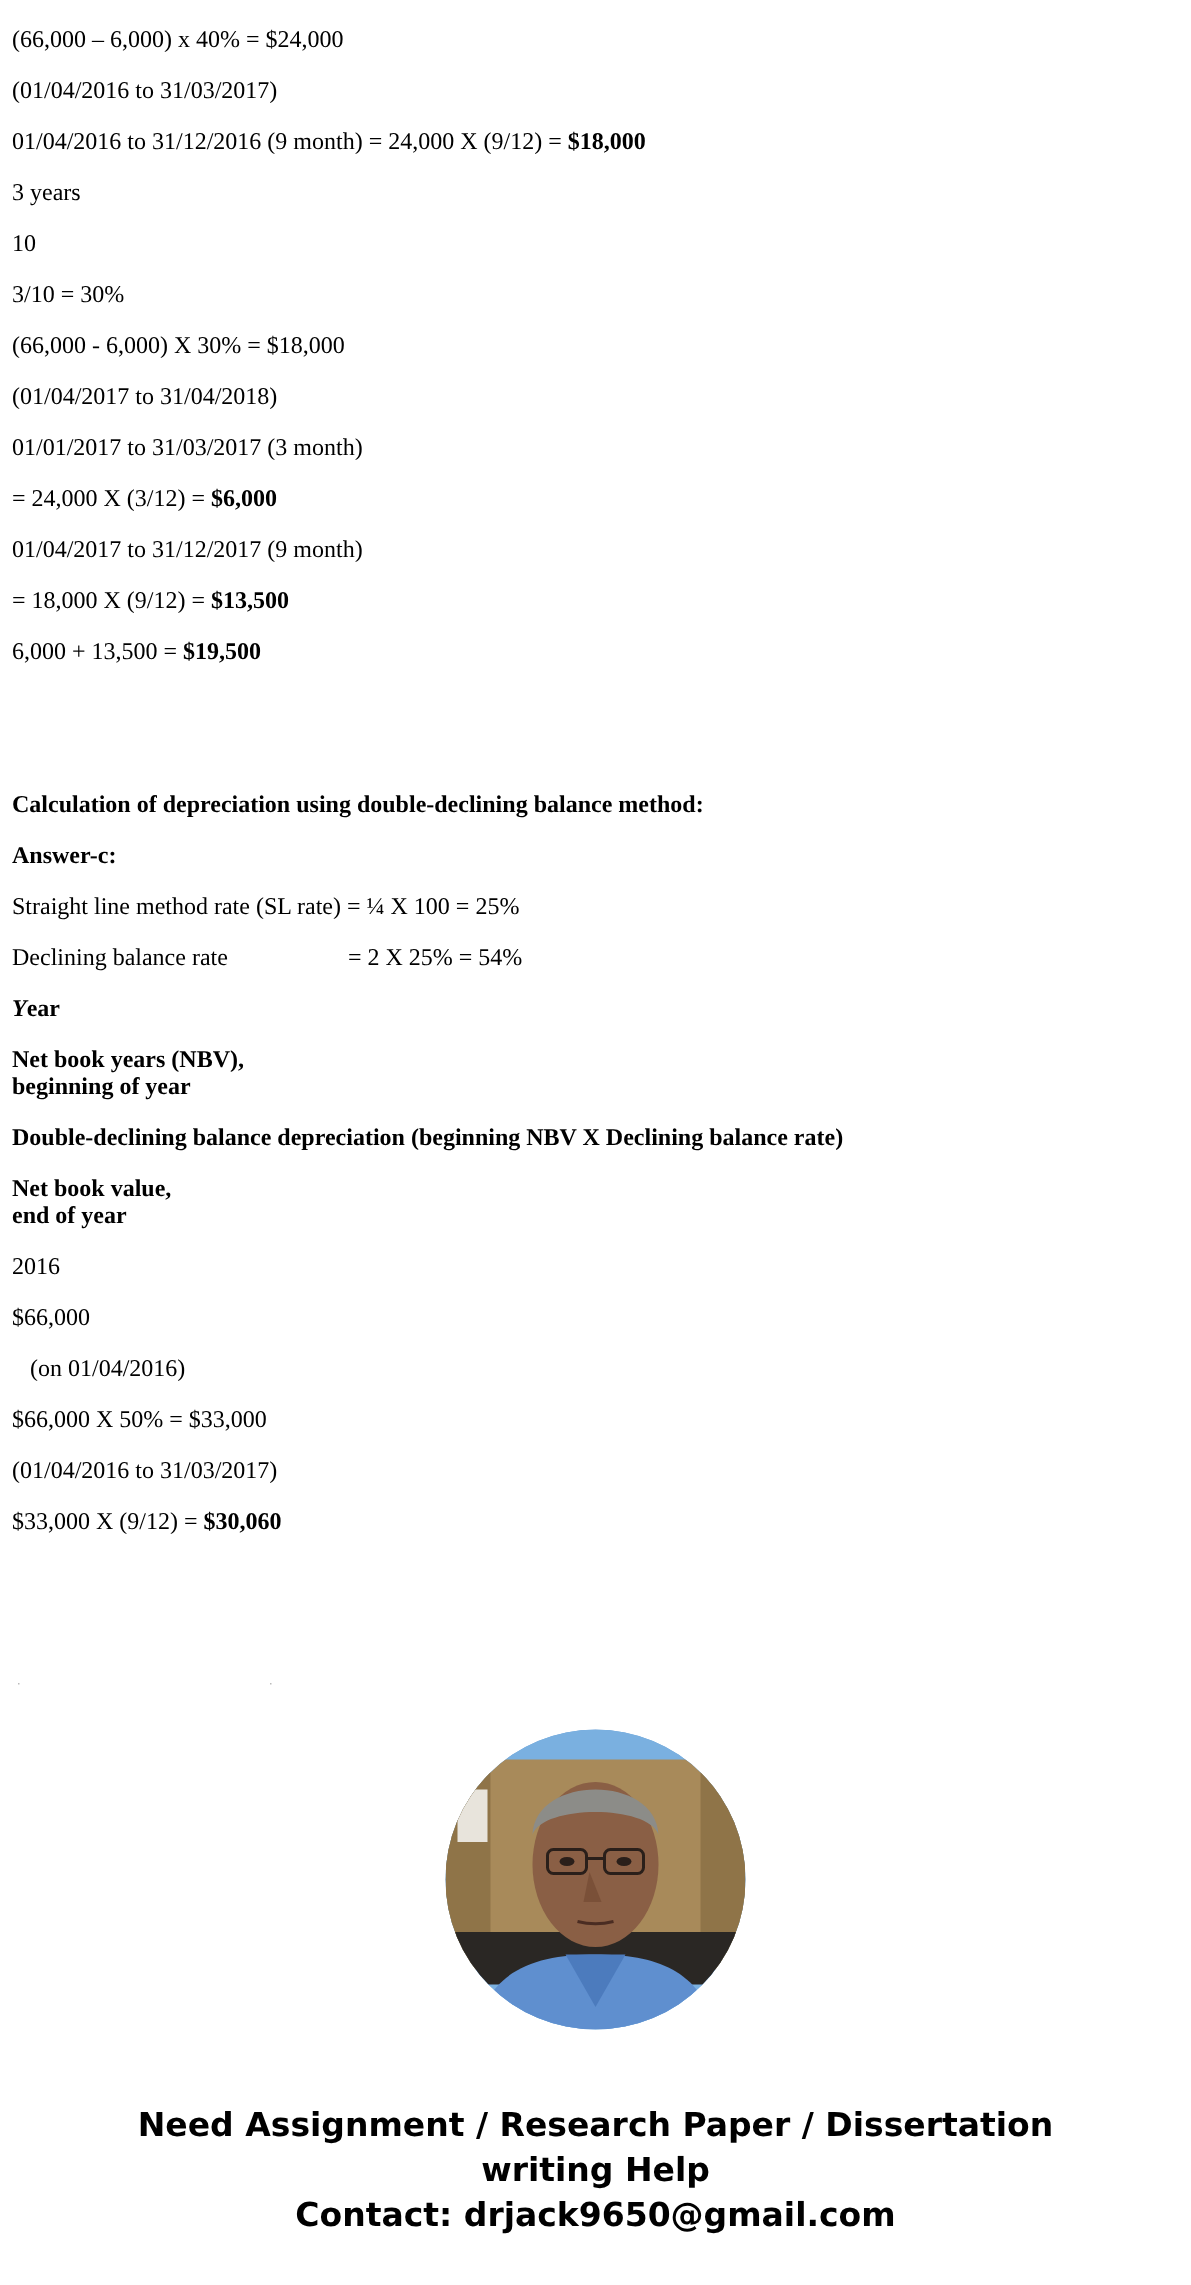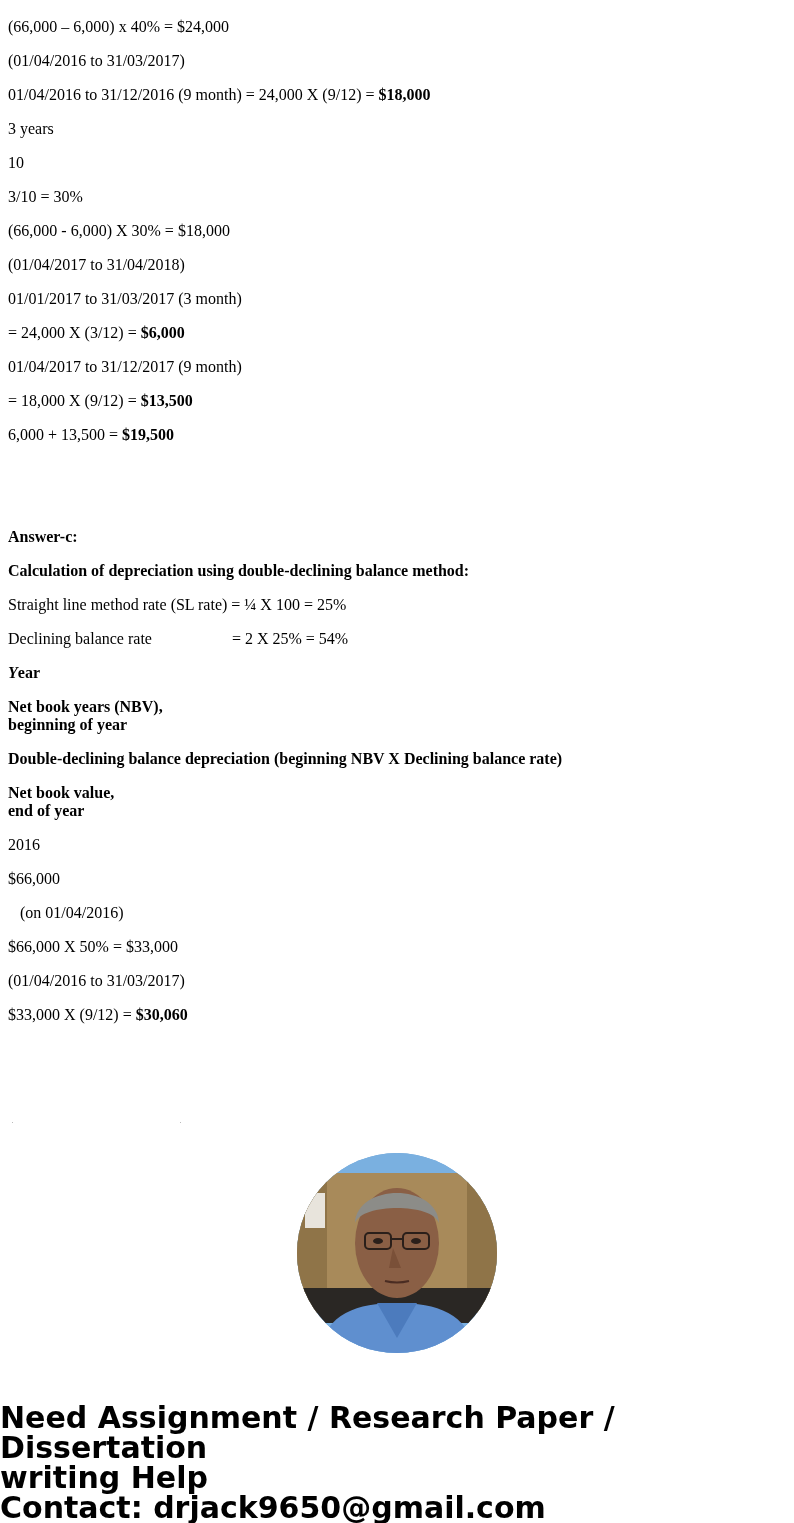--- a/index.html
+++ b/index.html
@@ -50,23 +50,24 @@
       border-radius: 50%;
       overflow: hidden;
       background: #6aa0d6;
     }
     .avatar-wrap svg { display: block; }
     .promo {
       position: absolute;
       left: 0;
       top: 1403px;
       width: 794px;
+      text-align: center;
       font-family: "DejaVu Sans", sans-serif;
       font-weight: bold;
-      font-size: 30px;
+      font-size: 22px;
       line-height: 30px;
       color: #000000;
     }
     .promo div { margin: 0; }
   </style>
 </head>
 <body>
 
 <div class="content">
   <p><span>4/10 = 40%</span></p>
@@ -80,22 +81,22 @@
   <p><span>(01/04/2017 to 31/04/2018)</span></p>
   <p><span>01/01/2017 to 31/03/2017 (3 month)</span></p>
   <p><span>= 24,000 X (3/12) = </span><b>$6,000</b></p>
   <p><span>01/04/2017 to 31/12/2017 (9 month)</span></p>
   <p><span>= 18,000 X (9/12) = </span><b>$13,500</b></p>
   <p><span>6,000 + 13,500 = </span><b>$19,500</b></p>
 
   <p class="gap"></p>
   <p class="gap"></p>
 
+  <p><b>Calculation of depreciation using double-declining balance method:</b></p>
   <p><b>Answer-c:</b></p>
-  <p><b>Calculation of depreciation using double-declining balance method:</b></p>
   <p><span>Straight line method rate (SL rate) = ¼ X 100 = 25%</span></p>
   <p><span>Declining balance rate</span><span class="tab-gap"></span><span>= 2 X 25% = 54%</span></p>
 
   <p><b><span class="italic-y">Y</span><span>ear</span></b></p>
   <p><b><span>Net book years (NBV),</span><br><span>beginning of year</span></b></p>
   <p><b>Double-declining balance depreciation (beginning NBV X Declining balance rate)</b></p>
   <p><b><span>Net book value,</span><br><span>end of year</span></b></p>
 
   <p><span>2016</span></p>
   <p><span>$66,000</span></p>

